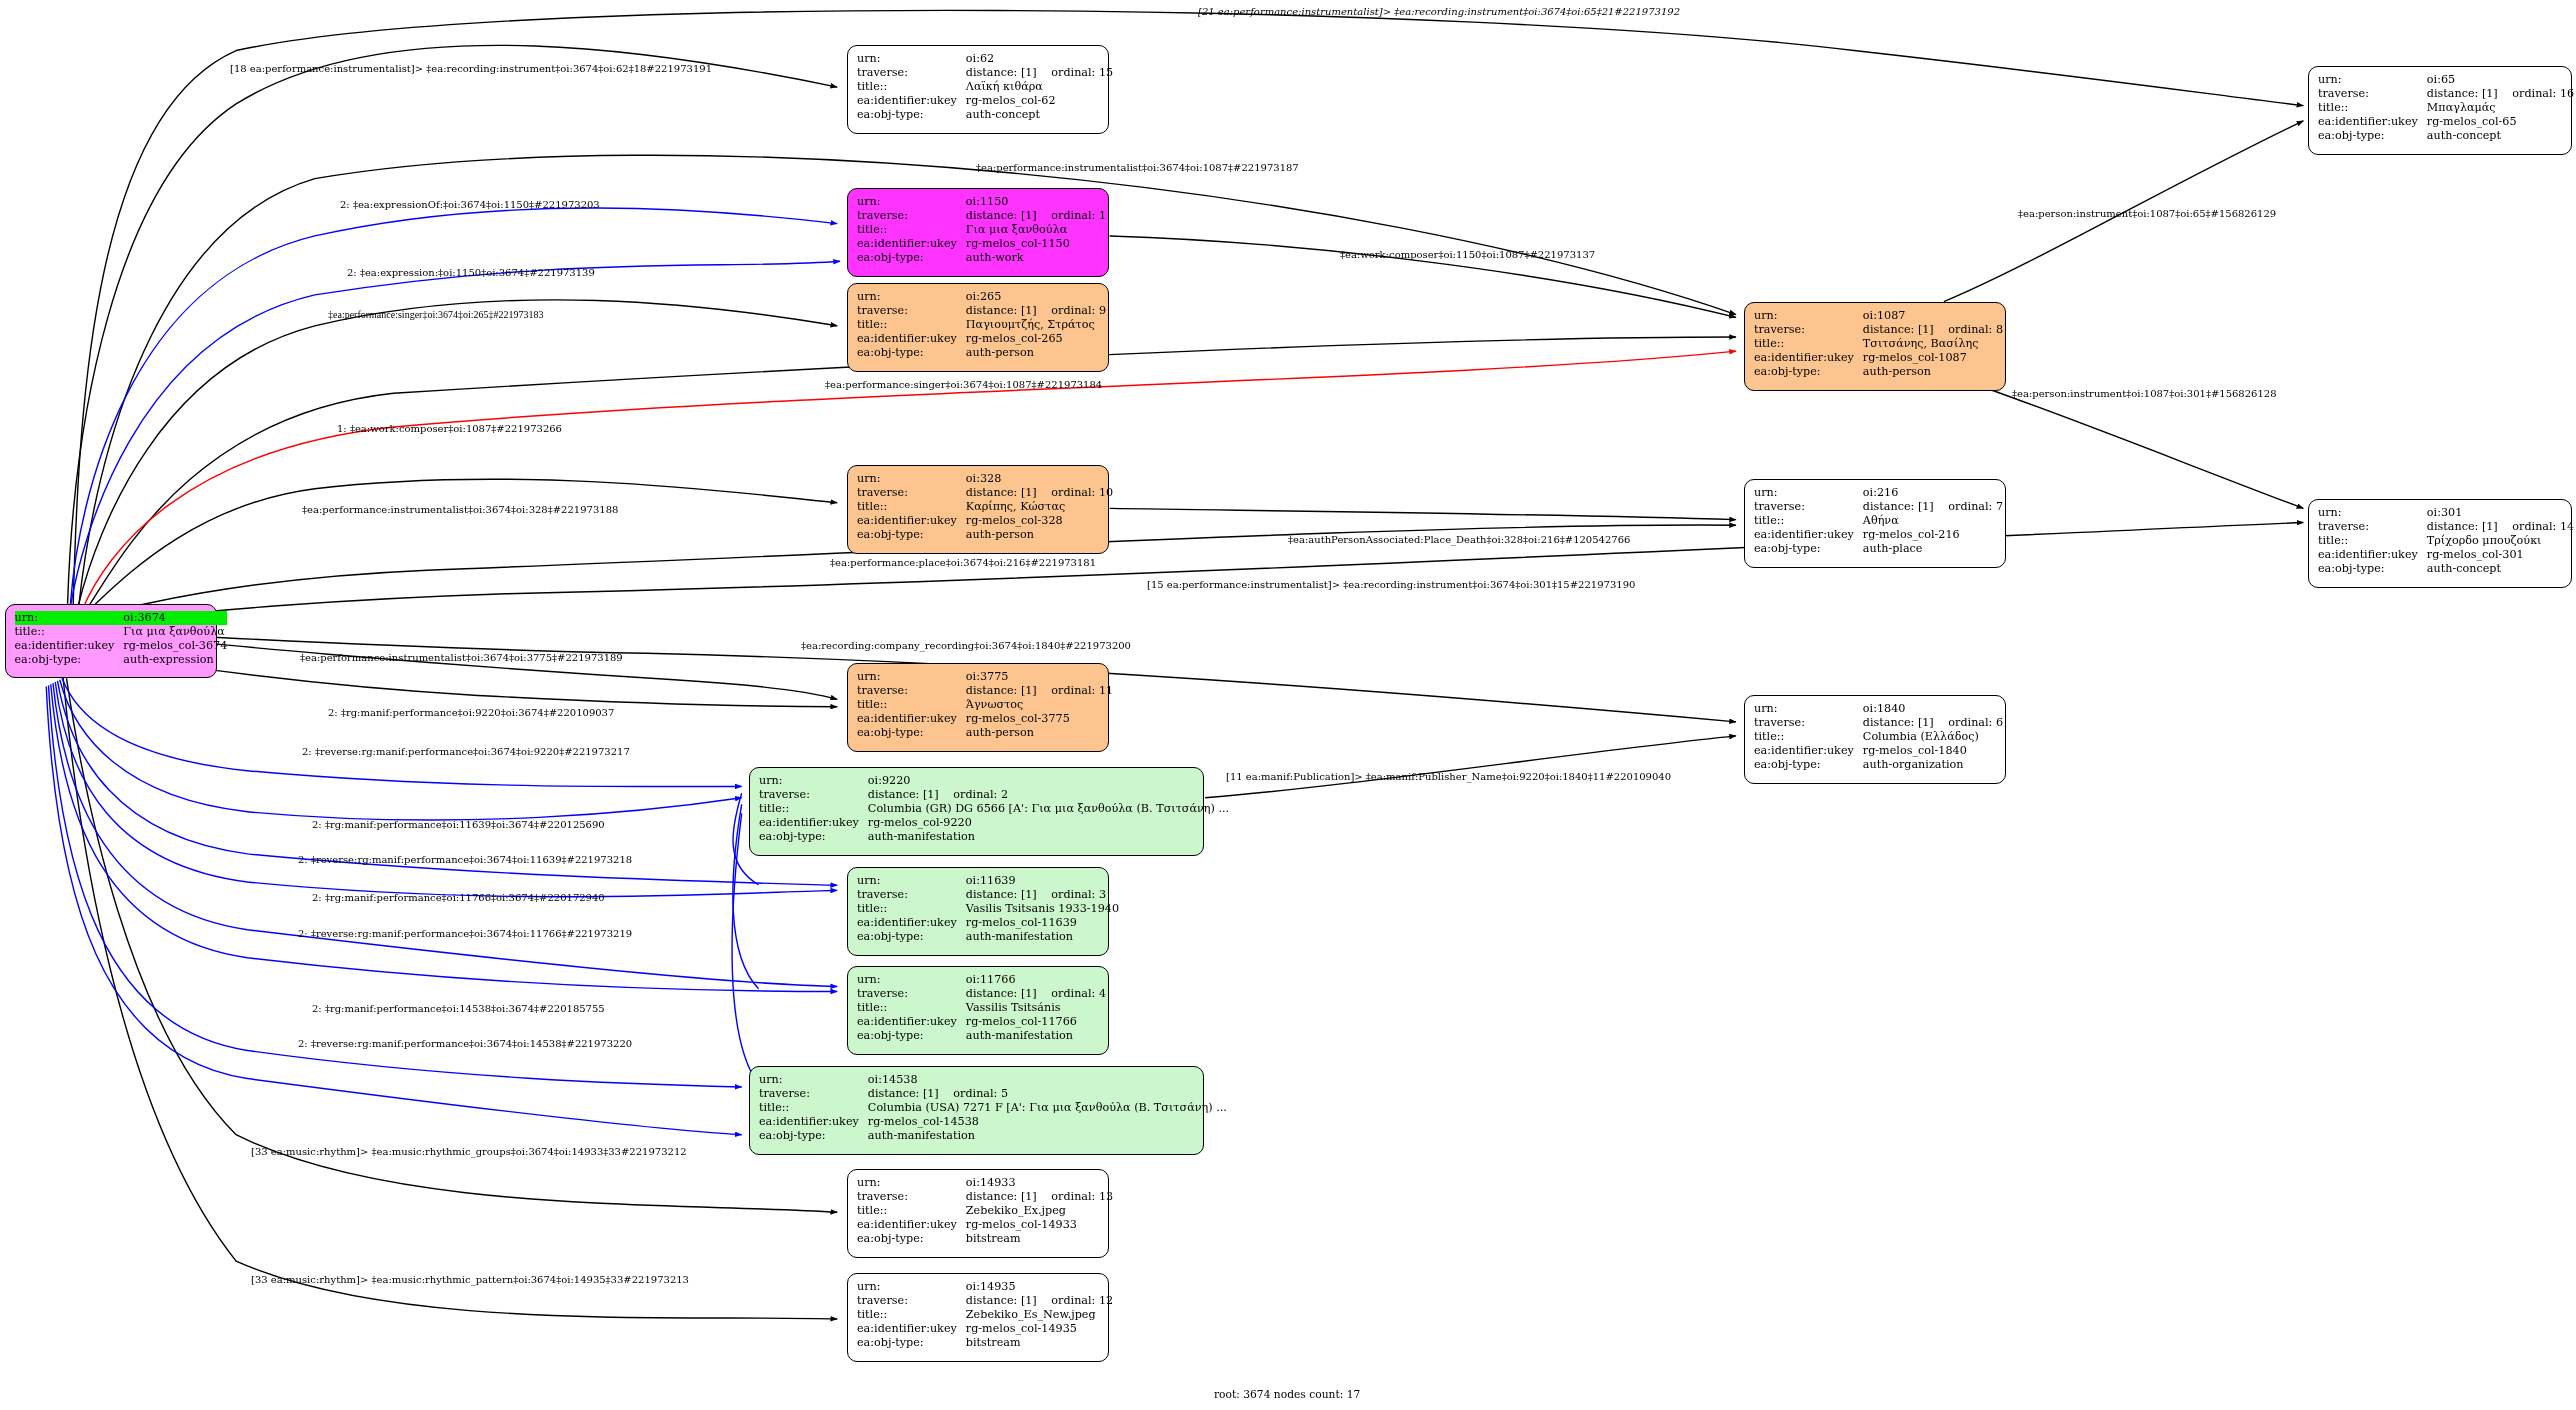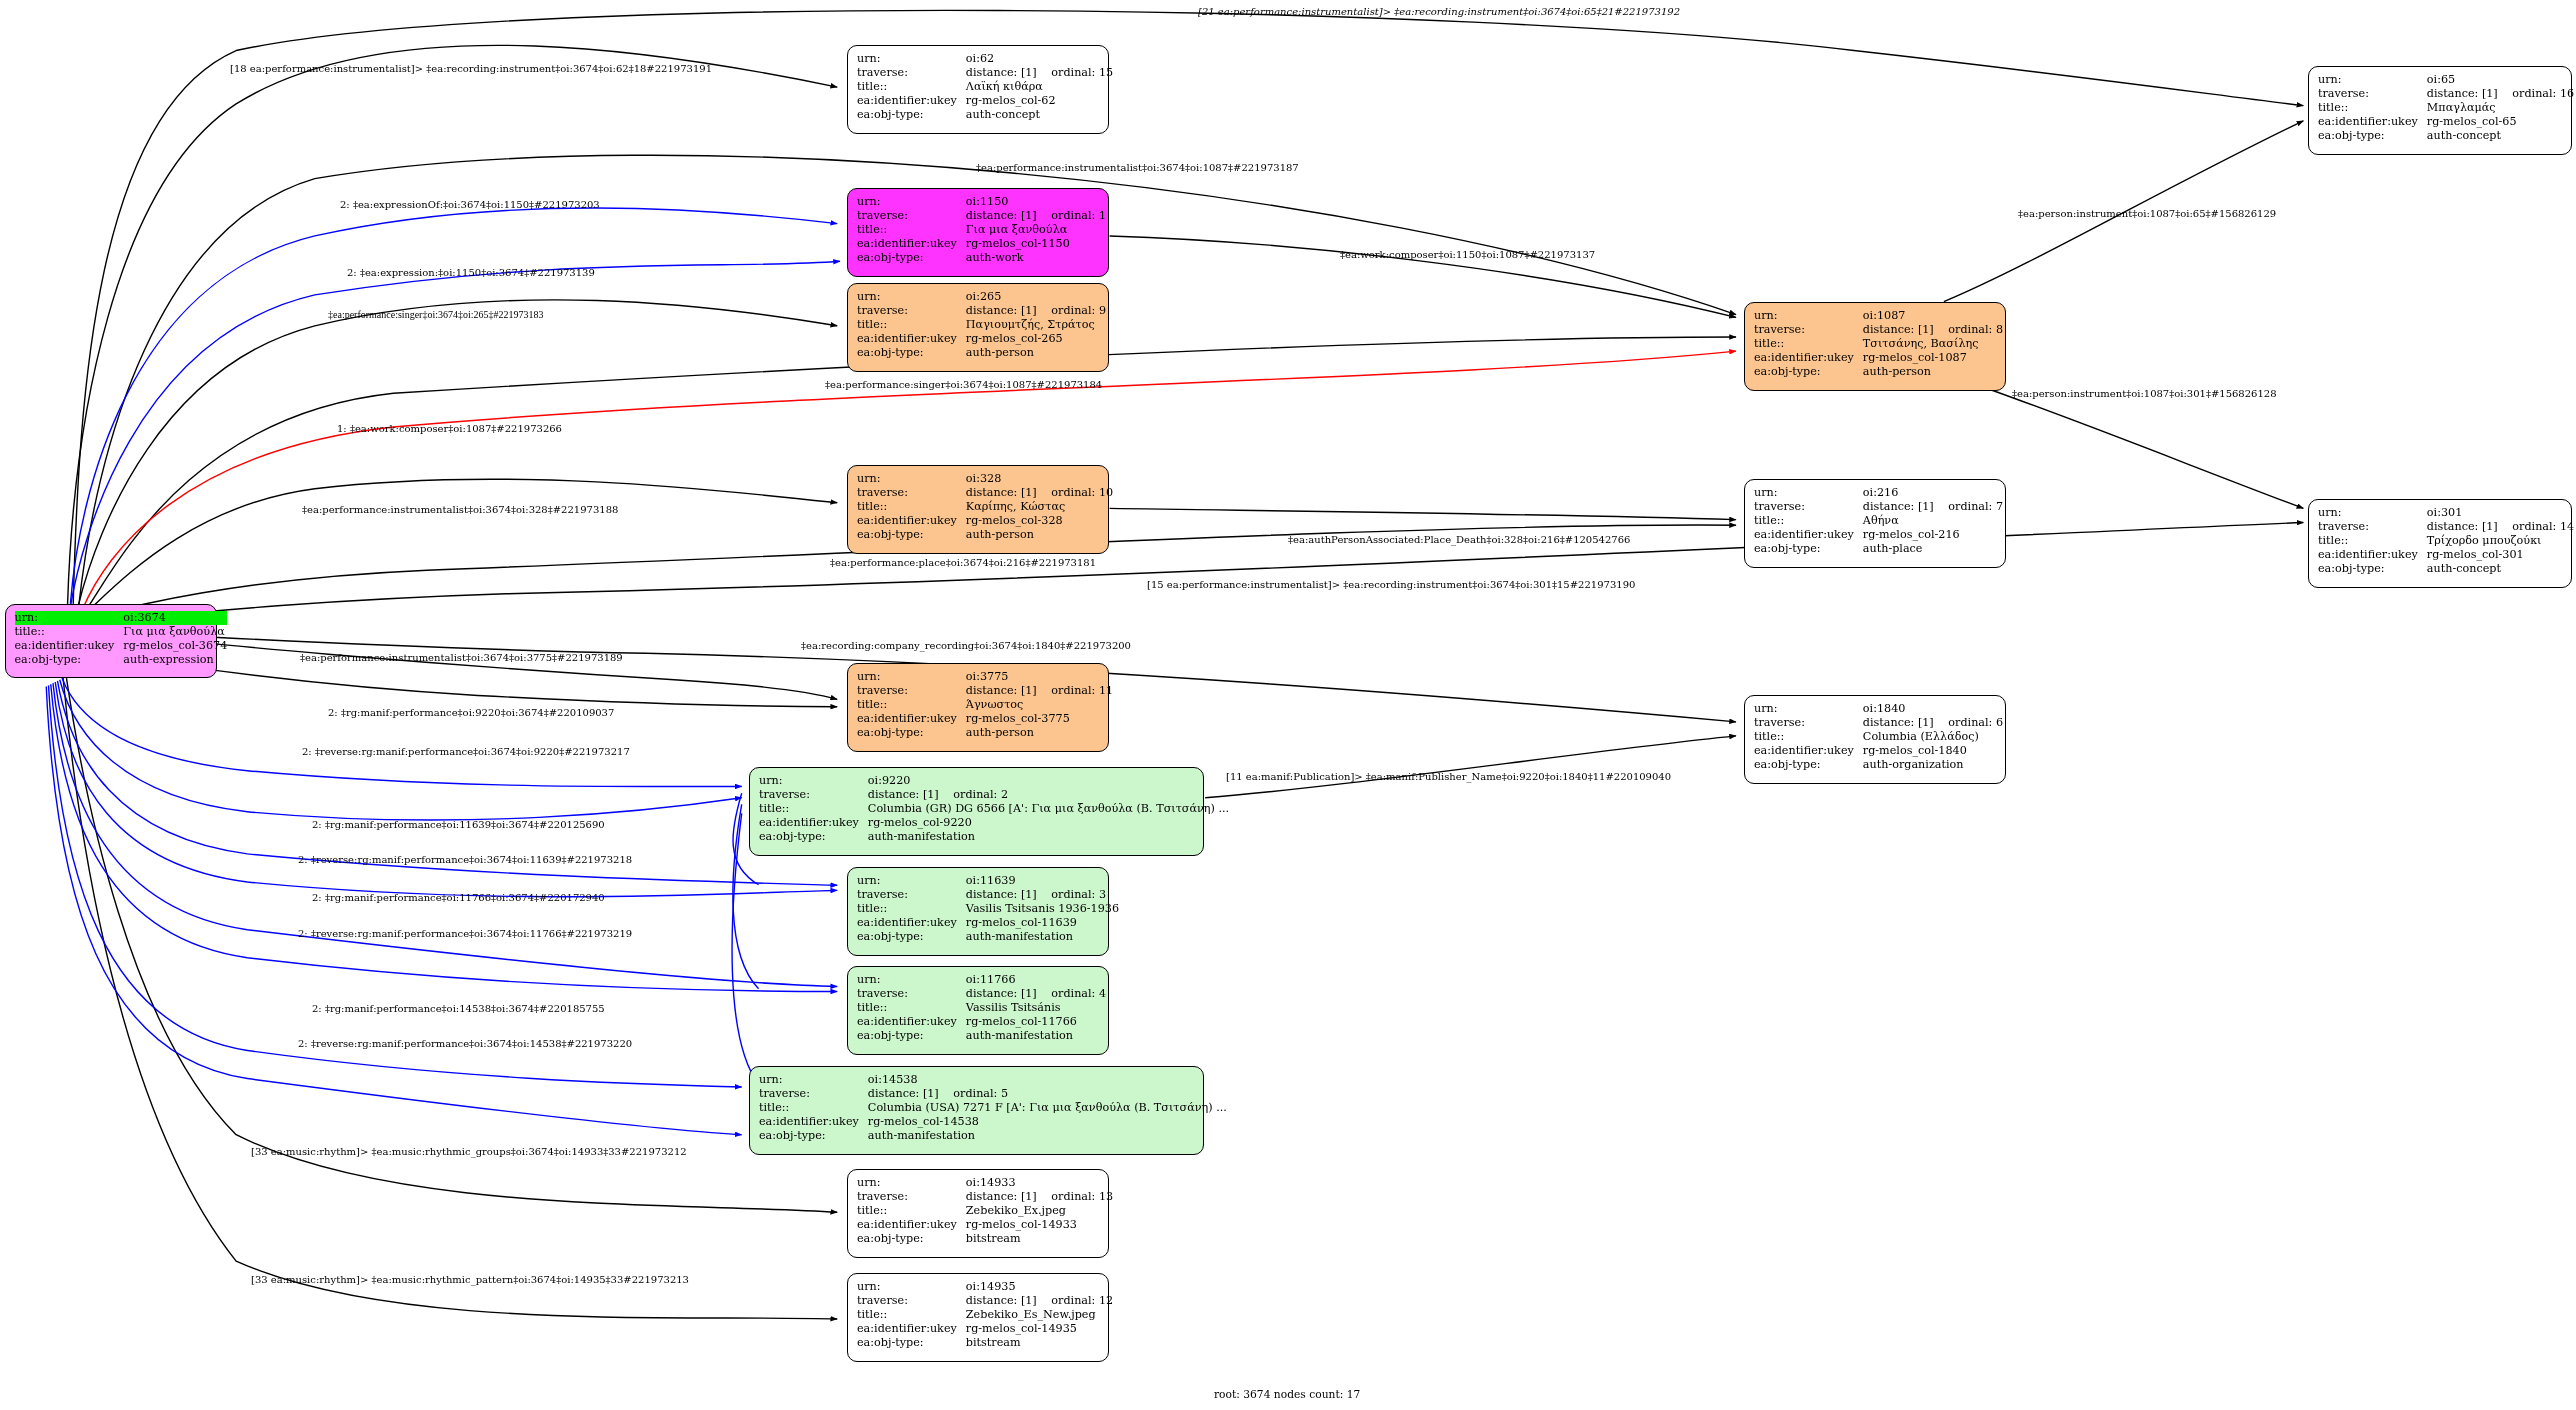--- a/index.html
+++ b/index.html
@@ -302,21 +302,21 @@
             <tr>
               <td class="k" style="width:90px">urn:</td>
               <td class="v">oi:11639</td>
             </tr>
             <tr>
               <td class="k" style="width:90px">traverse:</td>
               <td class="v"><span>distance: [1]</span><span class="ord">ordinal: 3</span></td>
             </tr>
             <tr>
               <td class="k" style="width:90px">title::</td>
-              <td class="v">Vasilis Tsitsanis 1936-1936</td>
+              <td class="v">Vasilis Tsitsanis 1933-1940</td>
             </tr>
             <tr>
               <td class="k" style="width:90px">ea:identifier:ukey</td>
               <td class="v">rg-melos_col-11639</td>
             </tr>
             <tr>
               <td class="k" style="width:90px">ea:obj-type:</td>
               <td class="v">auth-manifestation</td>
             </tr>
           </tbody>

